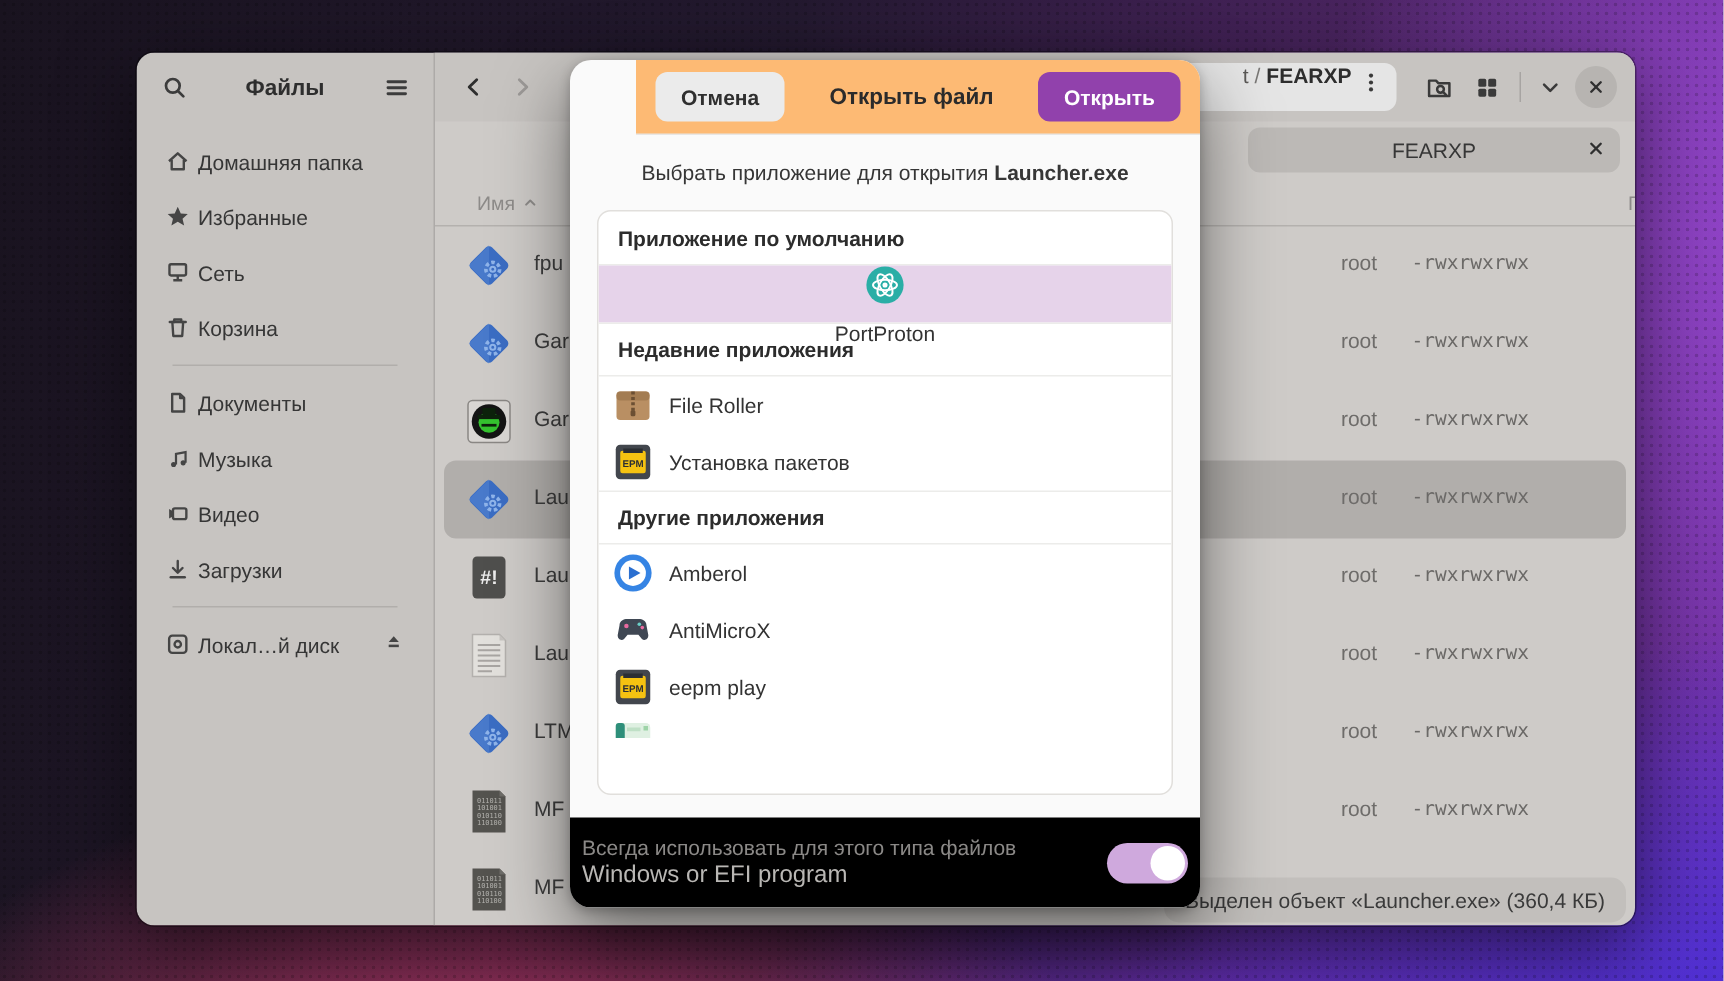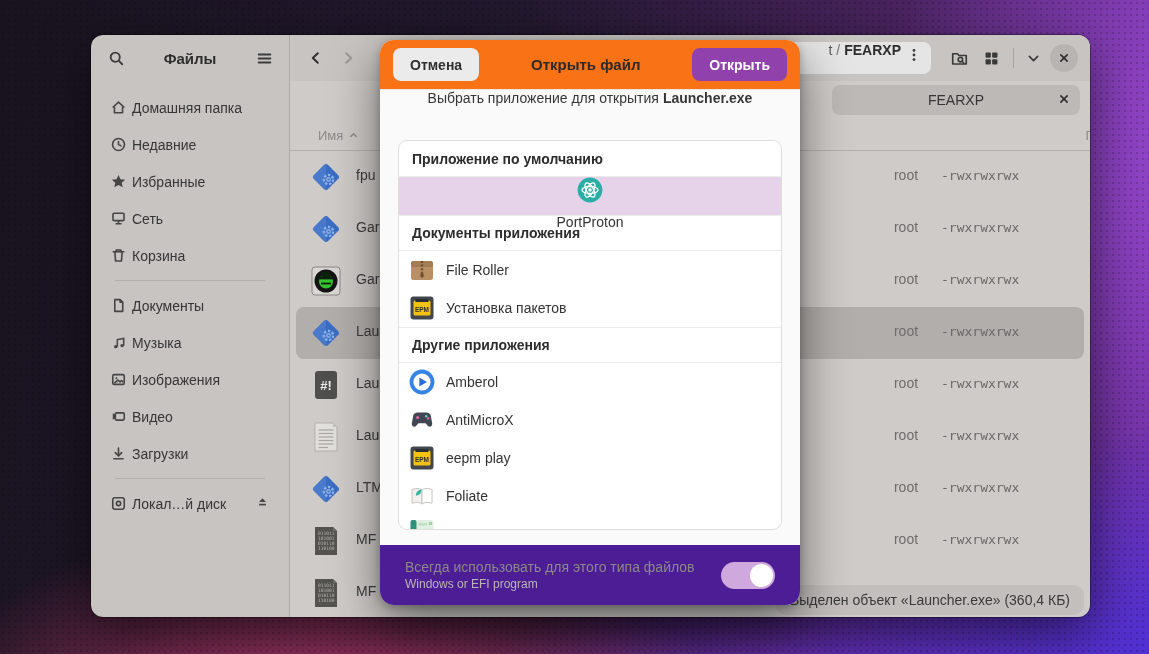--- a/index.html
+++ b/index.html
@@ -67,43 +67,43 @@
     display:flex; align-items:center; padding:0 14px; z-index:2; }
   .status-pill span { font-size:14px; color:#3a3a3a; white-space:nowrap; }
 
   
   .fi { width:34px; height:34px; display:block; }
 
   
   .dialog { position:absolute; left:380px; top:40px; width:420px; height:565px; background:#fafafa;
     border-radius:14px; overflow:hidden; z-index:10;
     box-shadow:0 18px 48px rgba(0,0,0,.5), 0 2px 8px rgba(0,0,0,.25); }
-  .dlg-header { height:50px; background:#f97316; border-bottom:1px solid #e8e6e4; display:flex; align-items:center; padding:0 13px; }
+  .dlg-header { height:50px; background:#fdba74; border-bottom:1px solid #e8e6e4; display:flex; align-items:center; padding:0 13px;margin-left:44px; }
   .btn { height:33px; border-radius:8px; display:flex; align-items:center; padding:0 17px; font-size:14px; font-weight:bold; }
   .btn.cancel { background:#ebebeb; color:#2f2f2f; }
   .btn.open { background:#9141ac; color:#ffffff; }
   .dlg-title { flex:1; text-align:center; font-weight:bold; font-size:15px; color:#2b2b2b; }
-  .dlg-prompt { text-align:center; font-size:14px; color:#363636; }
+  .dlg-prompt { margin-top:17px; text-align:center; font-size:14px; color:#363636; }
   .dlg-prompt b { margin-left:4px; }
   .listbox { position:absolute; left:18px; right:18px; top:100px; bottom:75px; background:#fff;
     border:1px solid #e1dfdc; border-radius:9px; overflow:hidden; }
   .sec-header { height:36px; display:flex; align-items:center; padding:0 13px; font-weight:bold; font-size:14px; color:#2c2c2c;
     border-bottom:1px solid #ececea; }
   .sec-header.mid { border-top:1px solid #ececea; }
   .app-row { height:38px; display:flex; align-items:center; gap:11px; padding:0 10px; }
   .app-row.sel { background:#e6d3ea;flex-direction:column; }
   .app-row .aname { font-size:14px; color:#333; }
   .app-partial { height:15px; overflow:hidden; padding:2px 10px 0; }
   .ai { width:26px; height:26px; display:block; flex:none; }
 
-  .dlg-footer { position:absolute; left:0; right:0; bottom:0; height:60px; background:#4c1d95;
-    display:flex; align-items:center; padding:0 25px; }
+  .dlg-footer { position:absolute; left:0; right:0; bottom:0; height:60px; background:#000000;
+    display:flex; align-items:center; padding:0 8px; }
   .ft-text { flex:1; }
   .ft-main { font-size:14px; color:#8b8987; }
-  .ft-sub { font-size:12px; color:#b9b7b4; margin-top:2px; }
+  .ft-sub { font-size:16px; color:#b9b7b4; margin-top:2px; }
   .toggle { width:54px; height:27px; border-radius:14px; background:#cfa9dd; position:relative; flex:none; }
   .toggle .knob { position:absolute; right:2px; top:2px; width:23px; height:23px; border-radius:50%; background:#fff; }
 </style>
 </head>
 <body>
 
 <div class="screen">
 
   <div class="window">
 
@@ -132,27 +132,20 @@
           <svg width="17" height="17" viewBox="0 0 16 16">
               <g fill="none" stroke="#454545" stroke-width="1.5" stroke-linejoin="round">
                 <path d="M2.5 8 L8 3 L13.5 8"></path>
                 <path d="M4.2 7.2 V13 H11.8 V7.2"></path>
               </g>
             </svg>
           <span class="lbl">Домашняя папка</span>
         </div>
         <div class="sb-item">
           <svg width="17" height="17" viewBox="0 0 16 16">
-              <circle cx="8" cy="8" r="5.6" fill="none" stroke="#454545" stroke-width="1.5"></circle>
-              <path d="M8 5.2 V8 L10.3 9.3" fill="none" stroke="#454545" stroke-width="1.5" stroke-linecap="round"></path>
-            </svg>
-          <span class="lbl">Недавние</span>
-        </div>
-        <div class="sb-item">
-          <svg width="17" height="17" viewBox="0 0 16 16">
               <path d="M8 1.8 L9.9 5.9 L14.3 6.3 L11 9.2 L12 13.5 L8 11.2 L4 13.5 L5 9.2 L1.7 6.3 L6.1 5.9 Z" fill="#454545"></path>
             </svg>
           <span class="lbl">Избранные</span>
         </div>
         <div class="sb-item">
           <svg width="17" height="17" viewBox="0 0 16 16">
               <g fill="none" stroke="#454545" stroke-width="1.5" stroke-linejoin="round">
                 <rect x="2.8" y="3" width="10.4" height="7" rx="1"></rect>
                 <path d="M8 10 V12.3"></path>
                 <path d="M5.2 13 H10.8"></path>
@@ -184,30 +177,20 @@
         </div>
         <div class="sb-item">
           <svg width="17" height="17" viewBox="0 0 16 16">
               <g fill="#454545" stroke="#454545">
                 <circle cx="5.4" cy="11.9" r="1.6" stroke="none"></circle>
                 <circle cx="11.4" cy="10.9" r="1.6" stroke="none"></circle>
                 <path d="M6.9 11.9 V5.3 L12.9 4.2 V10.9" fill="none" stroke-width="1.4"></path>
               </g>
             </svg>
           <span class="lbl">Музыка</span>
-        </div>
-        <div class="sb-item">
-          <svg width="17" height="17" viewBox="0 0 16 16">
-              <g fill="none" stroke="#454545" stroke-width="1.5" stroke-linejoin="round">
-                <rect x="2.6" y="3.4" width="10.8" height="9.2" rx="1.4"></rect>
-                <circle cx="6" cy="6.8" r="0.9" fill="#454545" stroke="none"></circle>
-                <path d="M4.1 11.4 L7.4 8.6 L9.4 10.2 L10.9 9 L12.4 10.4"></path>
-              </g>
-            </svg>
-          <span class="lbl">Изображения</span>
         </div>
         <div class="sb-item">
           <svg width="17" height="17" viewBox="0 0 16 16">
               <g fill="none" stroke="#454545" stroke-width="1.5" stroke-linejoin="round">
                 <rect x="5" y="4.6" width="8.4" height="6.8" rx="1.2"></rect>
                 <path d="M5 6.4 L2.6 5 V11 L5 9.6" fill="#454545" stroke="none"></path>
               </g>
             </svg>
           <span class="lbl">Видео</span>
         </div>
@@ -477,21 +460,21 @@
             <g fill="none" stroke="#ffffff" stroke-width="1.3">
               <ellipse cx="13" cy="13" rx="8" ry="3.5"></ellipse>
               <ellipse cx="13" cy="13" rx="8" ry="3.5" transform="rotate(60 13 13)"></ellipse>
               <ellipse cx="13" cy="13" rx="8" ry="3.5" transform="rotate(-60 13 13)"></ellipse>
             </g>
             <circle cx="13" cy="13" r="1.7" fill="#fff"></circle>
           </svg>
         <span class="aname">PortProton</span>
       </div>
 
-      <div class="sec-header mid">Документы приложения</div>
+      <div class="sec-header mid">Недавние приложения</div>
 
       <div class="app-row">
         <svg class="ai" viewBox="0 0 26 26">
             <rect x="2" y="4" width="22" height="19" rx="2.5" fill="#b98f63"></rect>
             <rect x="2" y="4" width="22" height="6" rx="2.5" fill="#a37c52"></rect>
             <line x1="13" y1="4" x2="13" y2="17" stroke="#6b4f33" stroke-width="2.4" stroke-dasharray="2 1.6"></line>
             <rect x="11.4" y="16.5" width="3.2" height="4" rx="1" fill="#6b4f33"></rect>
           </svg>
         <span class="aname">File Roller</span>
       </div>
@@ -526,28 +509,20 @@
       </div>
       <div class="app-row">
         <svg class="ai" viewBox="0 0 26 26">
             <rect x="1.5" y="1.5" width="23" height="23" rx="3" fill="#42464d"></rect>
             <rect x="4.5" y="5.5" width="17" height="15" rx="1.5" fill="#f5c211"></rect>
             <rect x="6.5" y="4" width="13" height="3" fill="#2b2e33"></rect>
             <text x="13" y="16.5" text-anchor="middle" font-family="Liberation Sans, sans-serif" font-size="6.5" font-weight="bold" fill="#2b2e33">EPM</text>
           </svg>
         <span class="aname">eepm play</span>
       </div>
-      <div class="app-row">
-        <svg class="ai" viewBox="0 0 26 26">
-            <path d="M3 6.5 C7.5 4.8 11 5.4 13 7 V21 C11 19.4 7.5 18.8 3 20.2 Z" fill="#f2f0ec" stroke="#c9c6c2"></path>
-            <path d="M23 6.5 C18.5 4.8 15 5.4 13 7 V21 C15 19.4 18.5 18.8 23 20.2 Z" fill="#ffffff" stroke="#c9c6c2"></path>
-            <path d="M7 12 C7 8 11 6.6 12.5 6.6 C12.5 10.4 10.4 12.6 7 12.6 Z" fill="#35b8a0"></path>
-          </svg>
-        <span class="aname">Foliate</span>
-      </div>
 
       <div class="app-partial">
         <svg class="ai" viewBox="0 0 26 26">
             <rect x="1.5" y="3" width="23" height="20" rx="3" fill="#dff0e2"></rect>
             <rect x="1.5" y="3" width="6" height="20" rx="2" fill="#2e8f7a"></rect>
             <rect x="9" y="6" width="9" height="2.5" fill="#bfe0c6"></rect>
             <rect x="20" y="5" width="3" height="3" fill="#9ed4a8"></rect>
           </svg>
       </div>
     </div>

